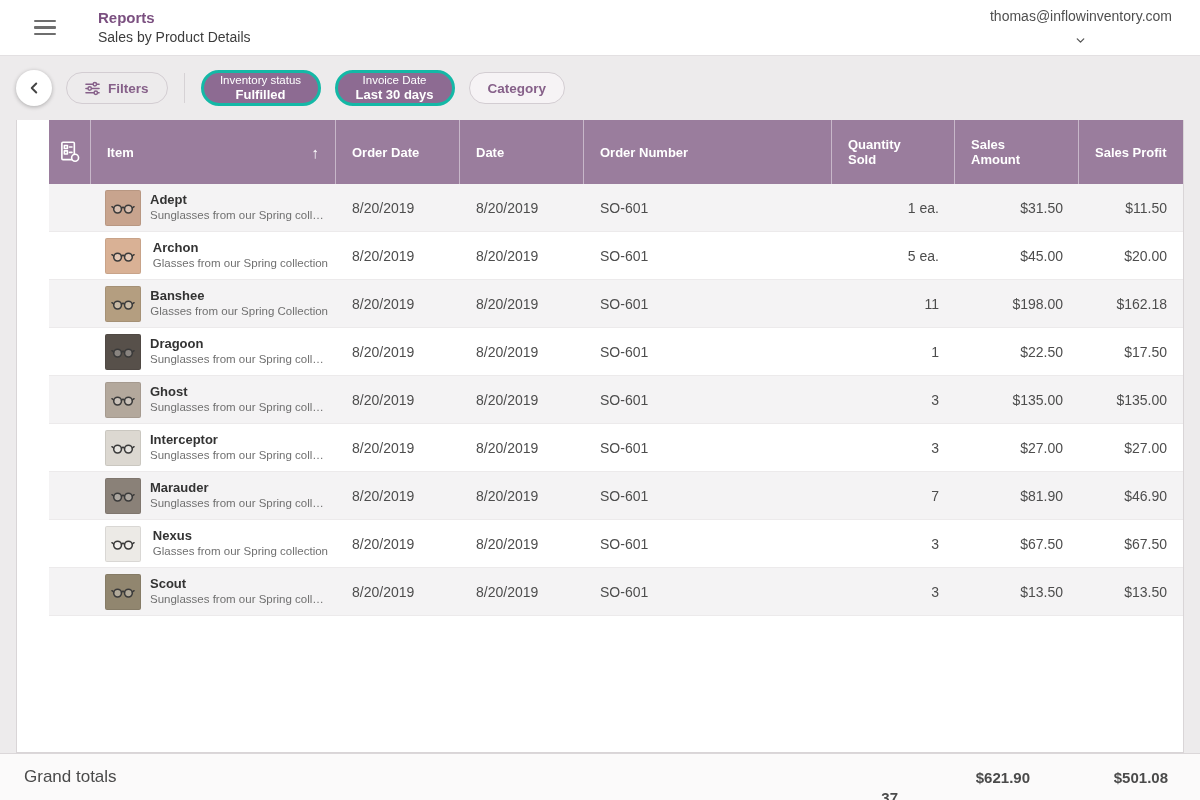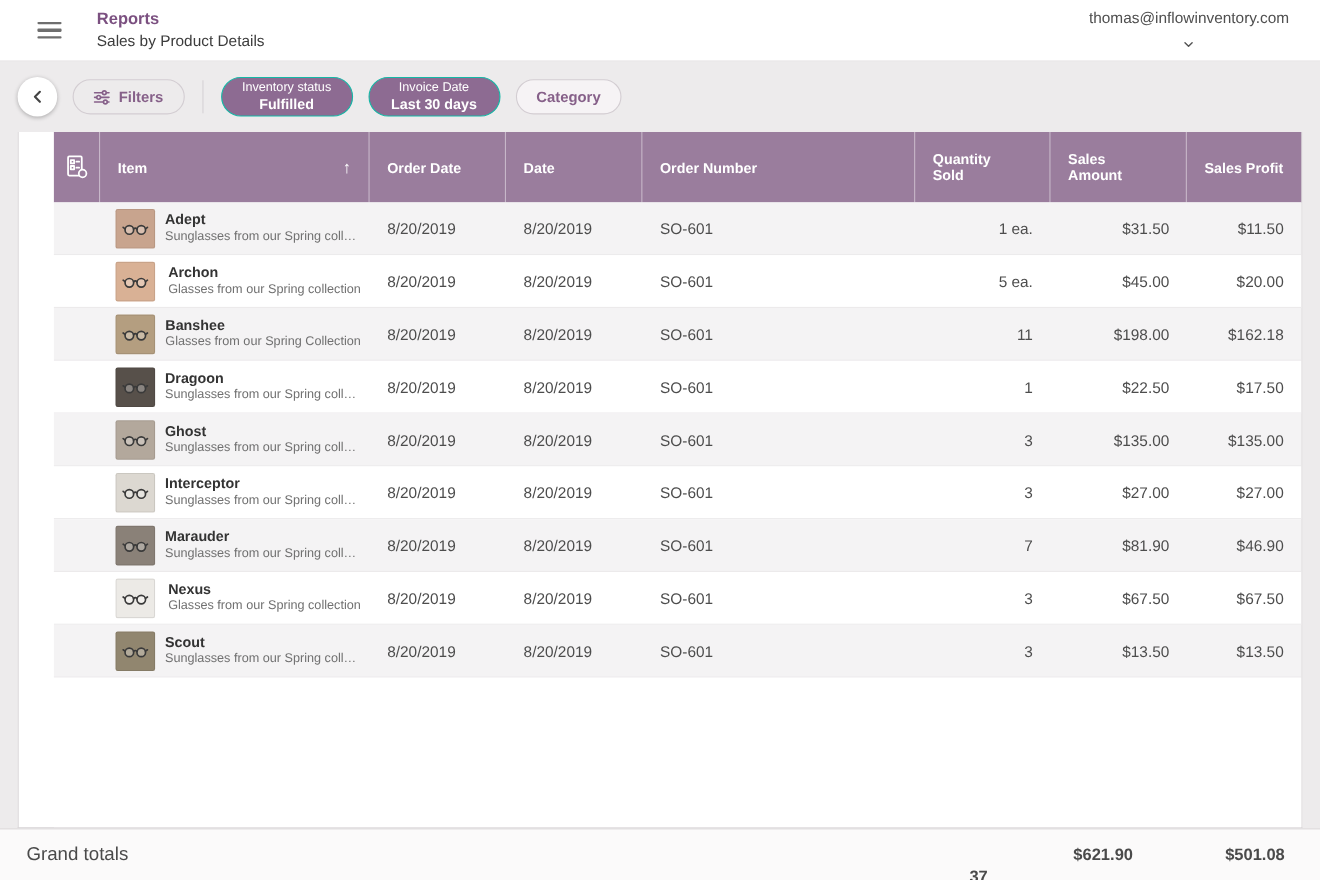--- a/index.html
+++ b/index.html
@@ -9,21 +9,21 @@
     background:#edebec;
     color:#3f3f3f;
   }
 
   
   .topbar {
     height:56px; background:#ffffff; border-bottom:1px solid #e3e0e2;
     display:flex; align-items:center; justify-content:space-between;
     padding:0 28px 0 32px;
   }
-  .topbar-left { display:flex; align-items:center; gap:30px; }
+  .topbar-left { display:flex; align-items:center; gap:40px; }
   .hamburger { cursor:pointer; display:flex; flex-direction:column; gap:4px; padding:4px 2px; }
   .hamburger span { width:22px; height:2.5px; background:#6e6e6e; border-radius:1px; }
   .titles .app-title { color:#7b5080; font-size:15px; font-weight:bold; line-height:1.35; }
   .titles .page-subtitle { color:#3c3c3c; font-size:14px; line-height:1.35; }
   .account { display:flex; align-items:center; gap:10px; cursor:pointer; color:#4f4f4f; font-size:14px;flex-direction:column; }
 
   
   .filterbar {
     height:64px; display:flex; align-items:center; padding:0 16px;
   }
@@ -34,21 +34,21 @@
     flex:0 0 auto;
   }
   .pill-btn {
     height:32px; border-radius:16px; border:1px solid #d3cdd2; background:transparent;
     color:#866089; font-weight:bold; font-size:13.5px;
     display:flex; align-items:center; gap:8px; padding:0 18px; cursor:pointer;
   }
   .filters-btn { margin-left:14px;text-align:center; }
   .vdivider { width:1px; height:30px; background:#d6d2d5; margin:0 16px; }
   .filter-pill {
-    height:36px; border-radius:18px; background:#8d6b92; border:1px solid #14b8a6;
+    height:36px; border-radius:18px; background:#8d6b92; border:3px solid #14b8a6;
     color:#ffffff; display:flex; flex-direction:column; align-items:center; justify-content:center;
     padding:0 16px; cursor:pointer; margin-right:14px; min-width:120px;
   }
   .filter-pill .pill-label { font-size:11.5px; line-height:1.25; }
   .filter-pill .pill-value { font-size:13px; font-weight:bold; line-height:1.25; }
   .category-btn { background:#f6f3f5; }
 
   
   .table {
     margin:0 16px; width:1168px; height:633px;

